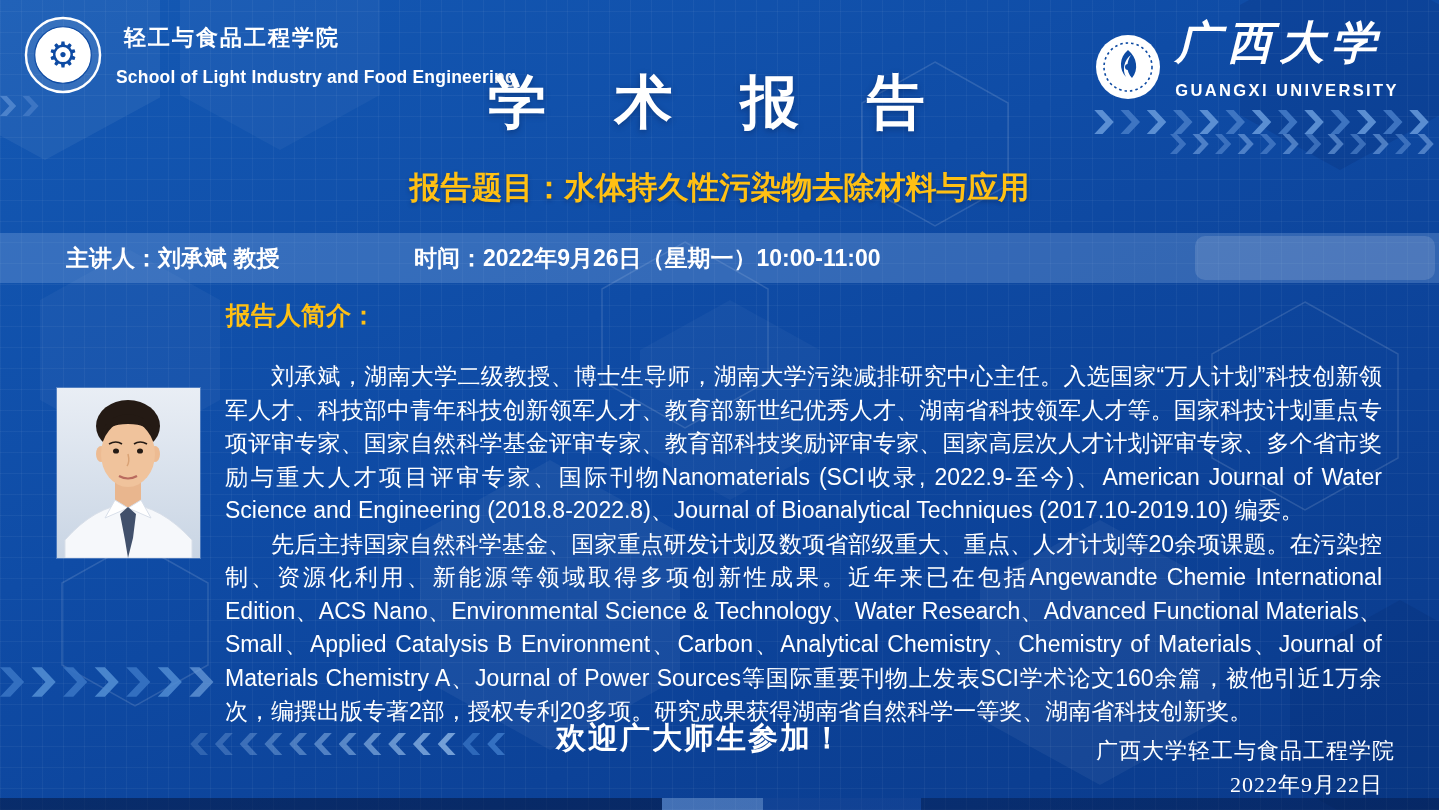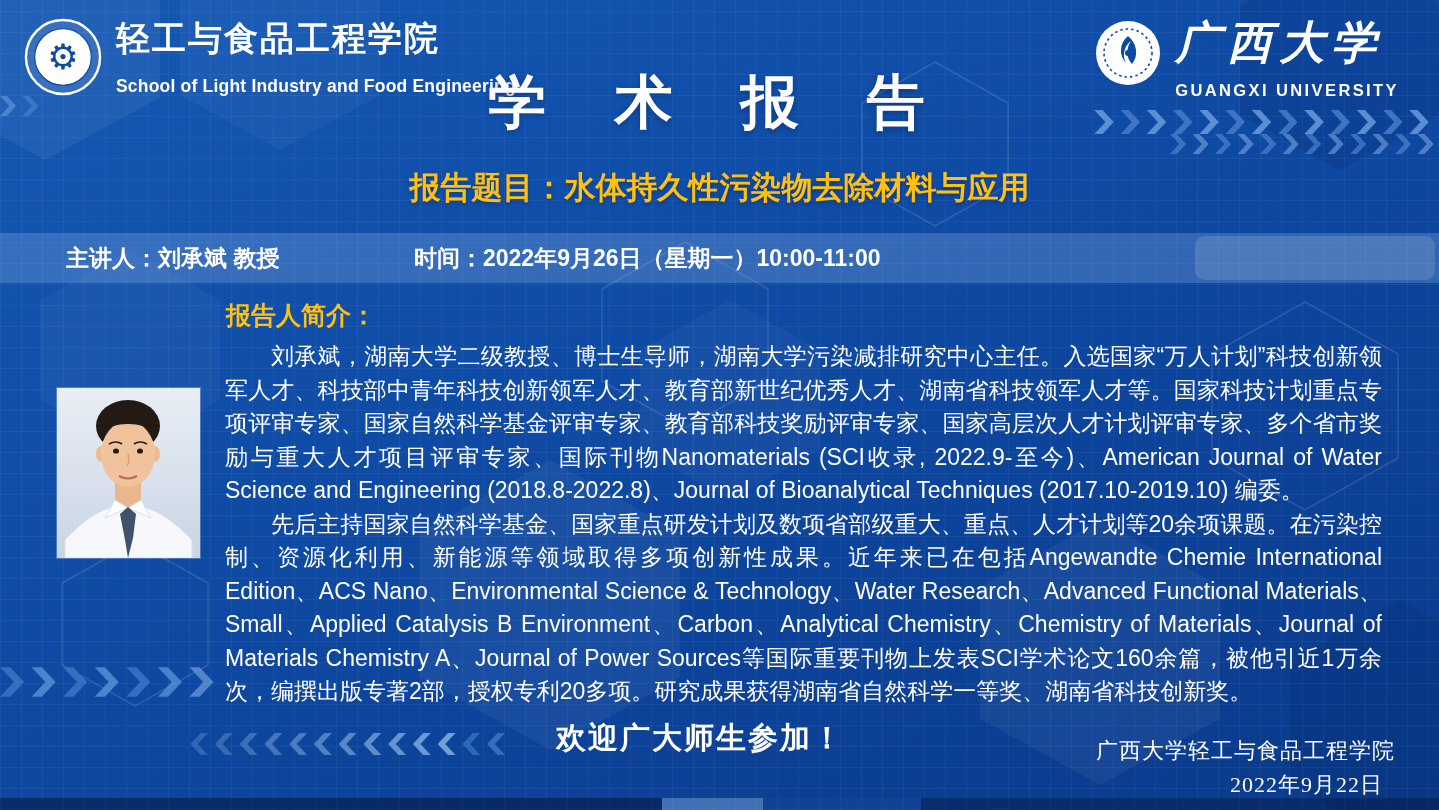--- a/index.html
+++ b/index.html
@@ -11,24 +11,24 @@
   .grid-overlay{
     position:absolute;inset:0;pointer-events:none;
     background-image:
       repeating-linear-gradient(0deg,rgba(255,255,255,0.045) 0 1px,transparent 1px 21px),
       repeating-linear-gradient(90deg,rgba(255,255,255,0.045) 0 1px,transparent 1px 21px);
   }
   .hex{position:absolute;clip-path:polygon(50% 0,100% 25%,100% 75%,50% 100%,0 75%,0 25%);}
   .hex-outline{position:absolute;fill:none;stroke:rgba(255,255,255,0.13);stroke-width:1.5;}
   
   .hdr-left{position:absolute;left:24px;top:16px;display:flex;align-items:center;gap:14px;}
-  .school-cn{font-size:34px;font-weight:bold;letter-spacing:2px;}
+  .school-cn{font-size:22px;font-weight:bold;letter-spacing:2px;margin-left:8px;}
   .school-en{font-size:17.5px;font-weight:bold;margin-top:14px;letter-spacing:0.2px;}
   
-  .hdr-right{position:absolute;right:40px;top:20px;display:flex;align-items:flex-start;gap:14px;}
+  .hdr-right{position:absolute;right:40px;top:20px;display:flex;align-items:flex-end;gap:14px;}
   .univ-cn{font-family:"DejaVu Serif",serif;font-style:italic;font-weight:bold;font-size:45px;letter-spacing:7px;line-height:1;}
   .univ-en{font-size:16.5px;font-weight:bold;letter-spacing:2.4px;margin-top:16px;text-align:center;}
   
   .main-title{position:absolute;top:64px;left:0;width:100%;text-align:center;
     font-size:58px;font-weight:bold;letter-spacing:26px;box-sizing:border-box;
     text-shadow:0 2px 6px rgba(0,20,60,0.35);}
   .topic{position:absolute;top:167px;left:0;width:100%;text-align:center;
     font-size:31px;font-weight:bold;color:#FFC013;text-shadow:0 2px 4px rgba(0,20,60,0.35);}
   
   .info-bar{position:absolute;top:233px;left:0;width:100%;height:50px;
@@ -36,21 +36,21 @@
   .info-bar .seg{position:absolute;top:0;height:50px;display:flex;align-items:center;
     font-size:23px;font-weight:bold;white-space:nowrap;}
   .seg-speaker{left:66px;}
   .seg-time{left:414px;}
   .seg-location{left:1003px;}
   .bar-highlight{position:absolute;top:3px;left:1195px;width:240px;height:44px;
     background:rgba(255,255,255,0.13);border-radius:10px;}
   
   .bio-heading{position:absolute;left:226px;top:299px;font-size:25px;font-weight:bold;color:#FFC013;}
   .portrait{position:absolute;left:57px;top:388px;width:143px;height:170px;box-shadow:0 0 0 1px rgba(255,255,255,0.25);}
-  .bio-text{position:absolute;left:225px;top:340px;width:1157px;
+  .bio-text{position:absolute;left:225px;top:360px;width:1157px;
     font-size:23px;line-height:33.5px;text-align:justify;}
   .bio-text p{margin:0;text-indent:2em;}
   
   .welcome{position:absolute;top:718px;left:0;width:1400px;text-align:center;
     font-size:30px;font-weight:bold;letter-spacing:2px;}
   .footer-org{position:absolute;right:44px;top:736px;font-size:22px;letter-spacing:1px;}
   .footer-date{position:absolute;right:56px;top:770px;font-size:22px;
     font-family:"Liberation Serif",serif;letter-spacing:1px;}
   .chevrow{position:absolute;}
   .bottom-strip{position:absolute;left:0;bottom:0;width:100%;height:12px;

